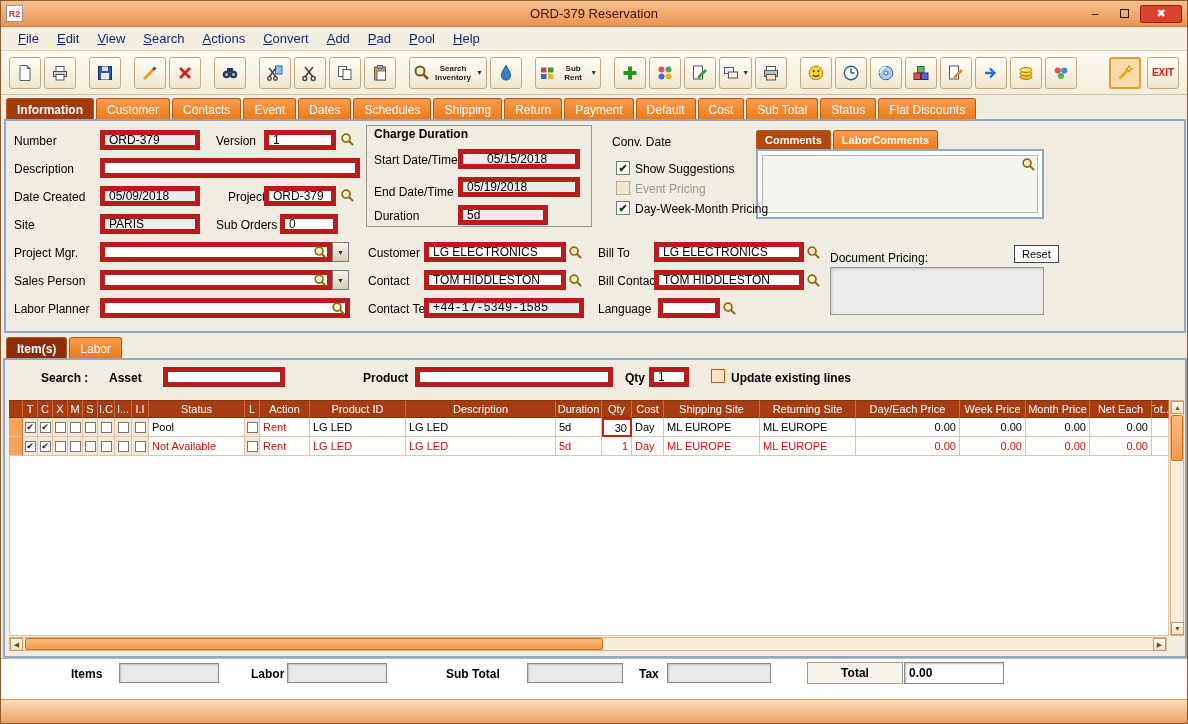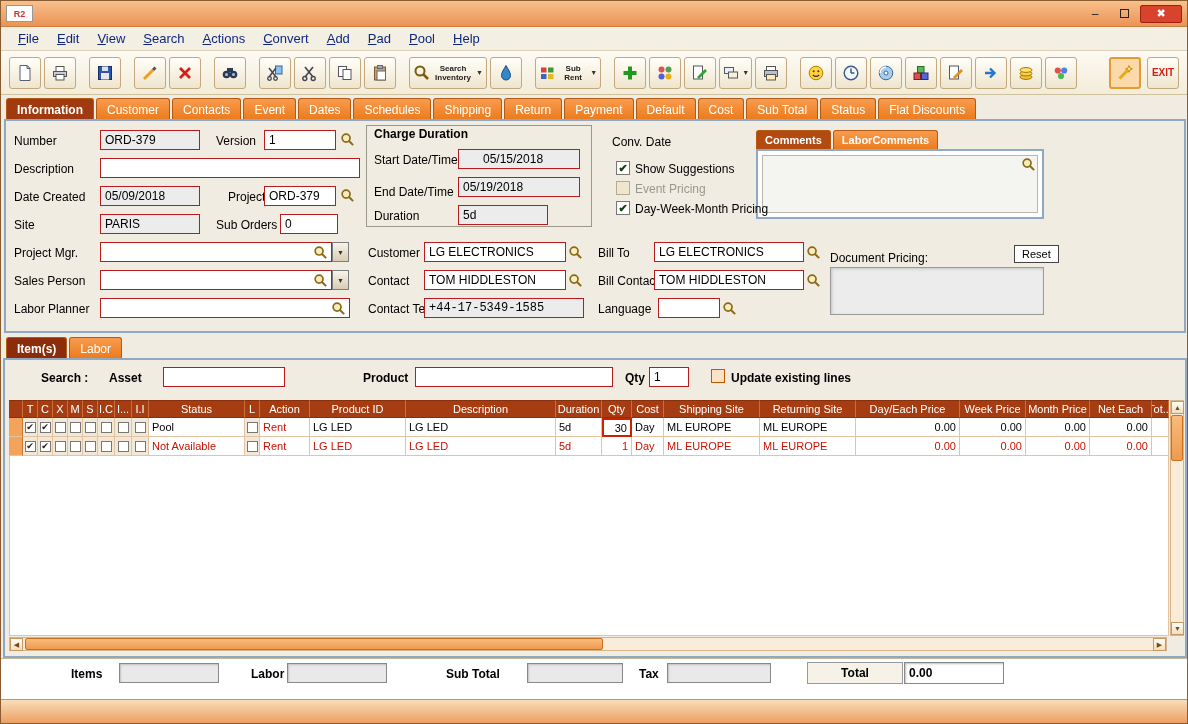--- a/index.html
+++ b/index.html
@@ -2,21 +2,21 @@
 <html><head>
 <meta charset="utf-8">
 <style>
 *{margin:0;padding:0;box-sizing:border-box}
 html,body{width:1188px;height:724px}
 body{font-family:"Liberation Sans",sans-serif;background:#888}
 .win{position:relative;width:1188px;height:724px;background:#f1ece1;border:1px solid #8a5a30;overflow:hidden}
 .abs{position:absolute}
 
 .titlebar{position:absolute;left:0;top:0;width:100%;height:26px;background:linear-gradient(#f8c08b,#eb9355);display:flex;align-items:center;padding:0 5px;border-bottom:1px solid #c97f3e}
-.logo{width:27px;height:17px;background:#fff;border:1px solid #999;color:#c33;font-weight:bold;font-size:9px;display:flex;align-items:center;justify-content:center;z-index:2}
+.logo{width:17px;height:17px;background:#fff;border:1px solid #999;color:#c33;font-weight:bold;font-size:9px;display:flex;align-items:center;justify-content:center;z-index:2}
 .title{position:absolute;left:0;right:0;text-align:center;font-size:13px;color:#401508}
 .winbtns{margin-left:auto;display:flex;gap:3px;z-index:2;align-items:center}
 .wbtn{width:26px;height:18px;display:flex;align-items:center;justify-content:center;font-size:12px;color:#222;background:transparent;border:none}
 .maxbox{width:9px;height:9px;border:1.5px solid #222;display:inline-block}
 .wbtn.close{width:42px;background:#d8432e;color:#fff;border:1px solid #a02010;border-radius:2px;font-size:11px}
 
 .menubar{position:absolute;left:0;top:26px;width:100%;height:24px;background:#f4efe3;border-bottom:1px solid #ddd2b8;display:flex;align-items:center;padding-left:8px}
 .mitem{padding:3px 9px;font-size:13px;color:#10277e;cursor:default;white-space:nowrap}
 
 .toolbar{position:absolute;left:0;top:50px;width:100%;height:44px;background:linear-gradient(#fdfaf3,#f3ecd9);border-bottom:1px solid #cfc29e;display:flex;align-items:center;padding:0 8px;gap:3px}
@@ -37,21 +37,21 @@
 .infopanel{left:3px;top:118px;width:1182px;height:214px}
 .itemtabs{position:absolute;left:5px;top:336px;height:21px;display:flex;gap:2px;align-items:flex-end}
 .itemtabs .tab.sel{background:#8c2c0a}
 .comtabs .tab{height:19px;font-size:11px;padding:3px 8px 8px;font-weight:bold}
 .comtabs .tab.sel{background:#b34a12}
 .itemspanel{left:2px;top:357px;width:1184px;height:300px}
 
 .lb{position:absolute;font-size:12px;color:#000;white-space:nowrap}
 .lb.b{font-weight:bold}
 .lb.dim{color:#9a988e}
-.fld{position:absolute;height:20px;border:1px solid #b91c1c;background:#fff;font-size:12px;padding:1px 4px;font-family:inherit;color:#000}
+.fld{position:absolute;height:20px;border:5px solid #b91c1c;background:#fff;font-size:12px;padding:1px 4px;font-family:inherit;color:#000}
 .fld.ro{background:#ececec}
 .magbtn{position:absolute;width:17px;height:17px;border:none;background:transparent;padding:0;line-height:0}
 .ddbtn{position:absolute;width:17px;height:20px;border:1px solid #7d7d7d;background:linear-gradient(#f8f4ea,#d9cdb2);font-size:7px;color:#333;display:flex;align-items:center;justify-content:center;padding:0}
 .cb{position:absolute;width:14px;height:14px;border:1px solid #777;background:#fff;display:flex;align-items:center;justify-content:center;font-size:11px;line-height:11px;color:#154015;font-weight:bold}
 .cb.dis{background:#efe6cf;border-color:#b8ac90}
 .cb.upd{border-color:#cc5500;background:#fbe3c8}
 .groupbox{position:absolute;border:1px solid #9a9a8a}
 .commentsbox{position:absolute;border:2px solid #8fa9c4;background:#fff}
 .commentsinner{position:absolute;left:4px;top:4px;right:4px;bottom:4px;background:#f4f4f1;border:1px solid #b8b8b0}
 .sunken{position:absolute;background:#ececec;border:1px solid #9a9a9a;box-shadow:inset 1px 1px 3px #c4c4c4}
@@ -81,20 +81,21 @@
 .totalbox{position:absolute;height:22px;border:1px solid #999;background:#f6f2e8;font-weight:bold;font-size:12px;display:flex;align-items:center;justify-content:center;padding:0 8px}
 .statusbar{position:absolute;left:0;top:698px;width:100%;height:26px;background:linear-gradient(#f9ddba,#eb9a5a);border-top:1px solid #cf9050}
 </style>
 </head>
 <body>
 
 <div class="win">
 
   <div class="titlebar">
     <span class="logo">R2</span>
+    <span class="title">ORD-379 Reservation</span>
     <span class="winbtns">
       <button class="wbtn">
           <span>–</span>
         </button>
       <button class="wbtn">
           <span class="maxbox"></span>
         </button>
       <button class="wbtn close">
           <span>✖</span>
         </button>

